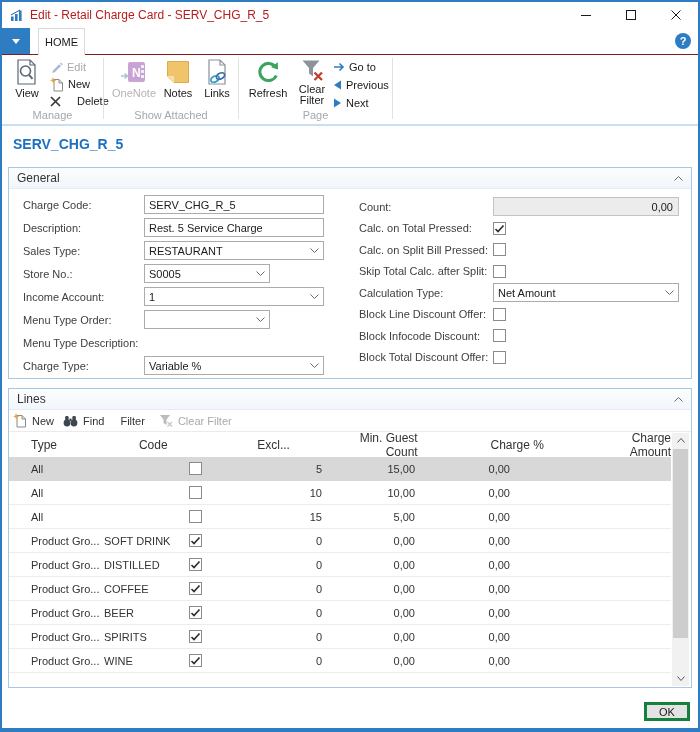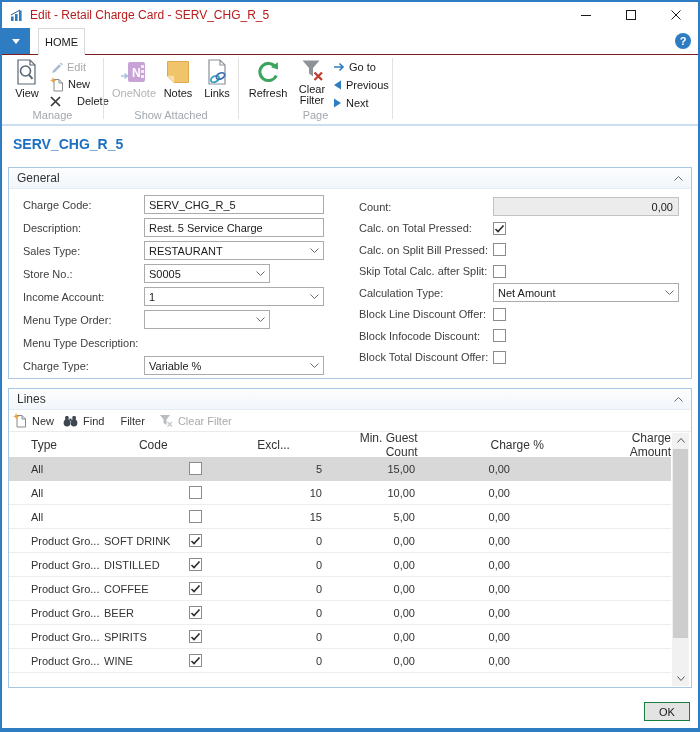--- a/index.html
+++ b/index.html
@@ -70,21 +70,21 @@
   .c-excl { width:40px; display:flex; }
   .c-guest { width:93px; text-align:right; }
   .c-pct  { width:93px; text-align:right;padding-left:6px; }
   .c-amt  { width:95px; text-align:right; }
   .vscroll { position:absolute; top:44px; bottom:1px; right:2px; width:17px; background:#f1f1f1; }
   .vs-arrow { position:absolute; left:0; width:17px; height:15px; display:flex; align-items:center; justify-content:center; }
   .vs-up { top:0; } .vs-down { bottom:0; }
   .vs-thumb { position:absolute; left:1px; right:1px; top:16px; height:189px; background:#cdcdcd; }
 
   
-  .ok-btn { position:absolute; left:644px; top:702px; width:46px; height:19px; background:#e3e3e3; border:1px solid #15803d; font-size:11px; color:#1a1a1a; display:flex; align-items:center; justify-content:center; }
+  .ok-btn { position:absolute; left:644px; top:702px; width:46px; height:19px; background:#e3e3e3; border:3px solid #15803d; font-size:11px; color:#1a1a1a; display:flex; align-items:center; justify-content:center; }
 </style>
 </head>
 <body>
 
 <div class="window">
   <div class="win-border"></div>
 
   <div class="titlebar">
     <span class="app-icon">
       <svg width="13" height="13" viewBox="0 0 13 13">

